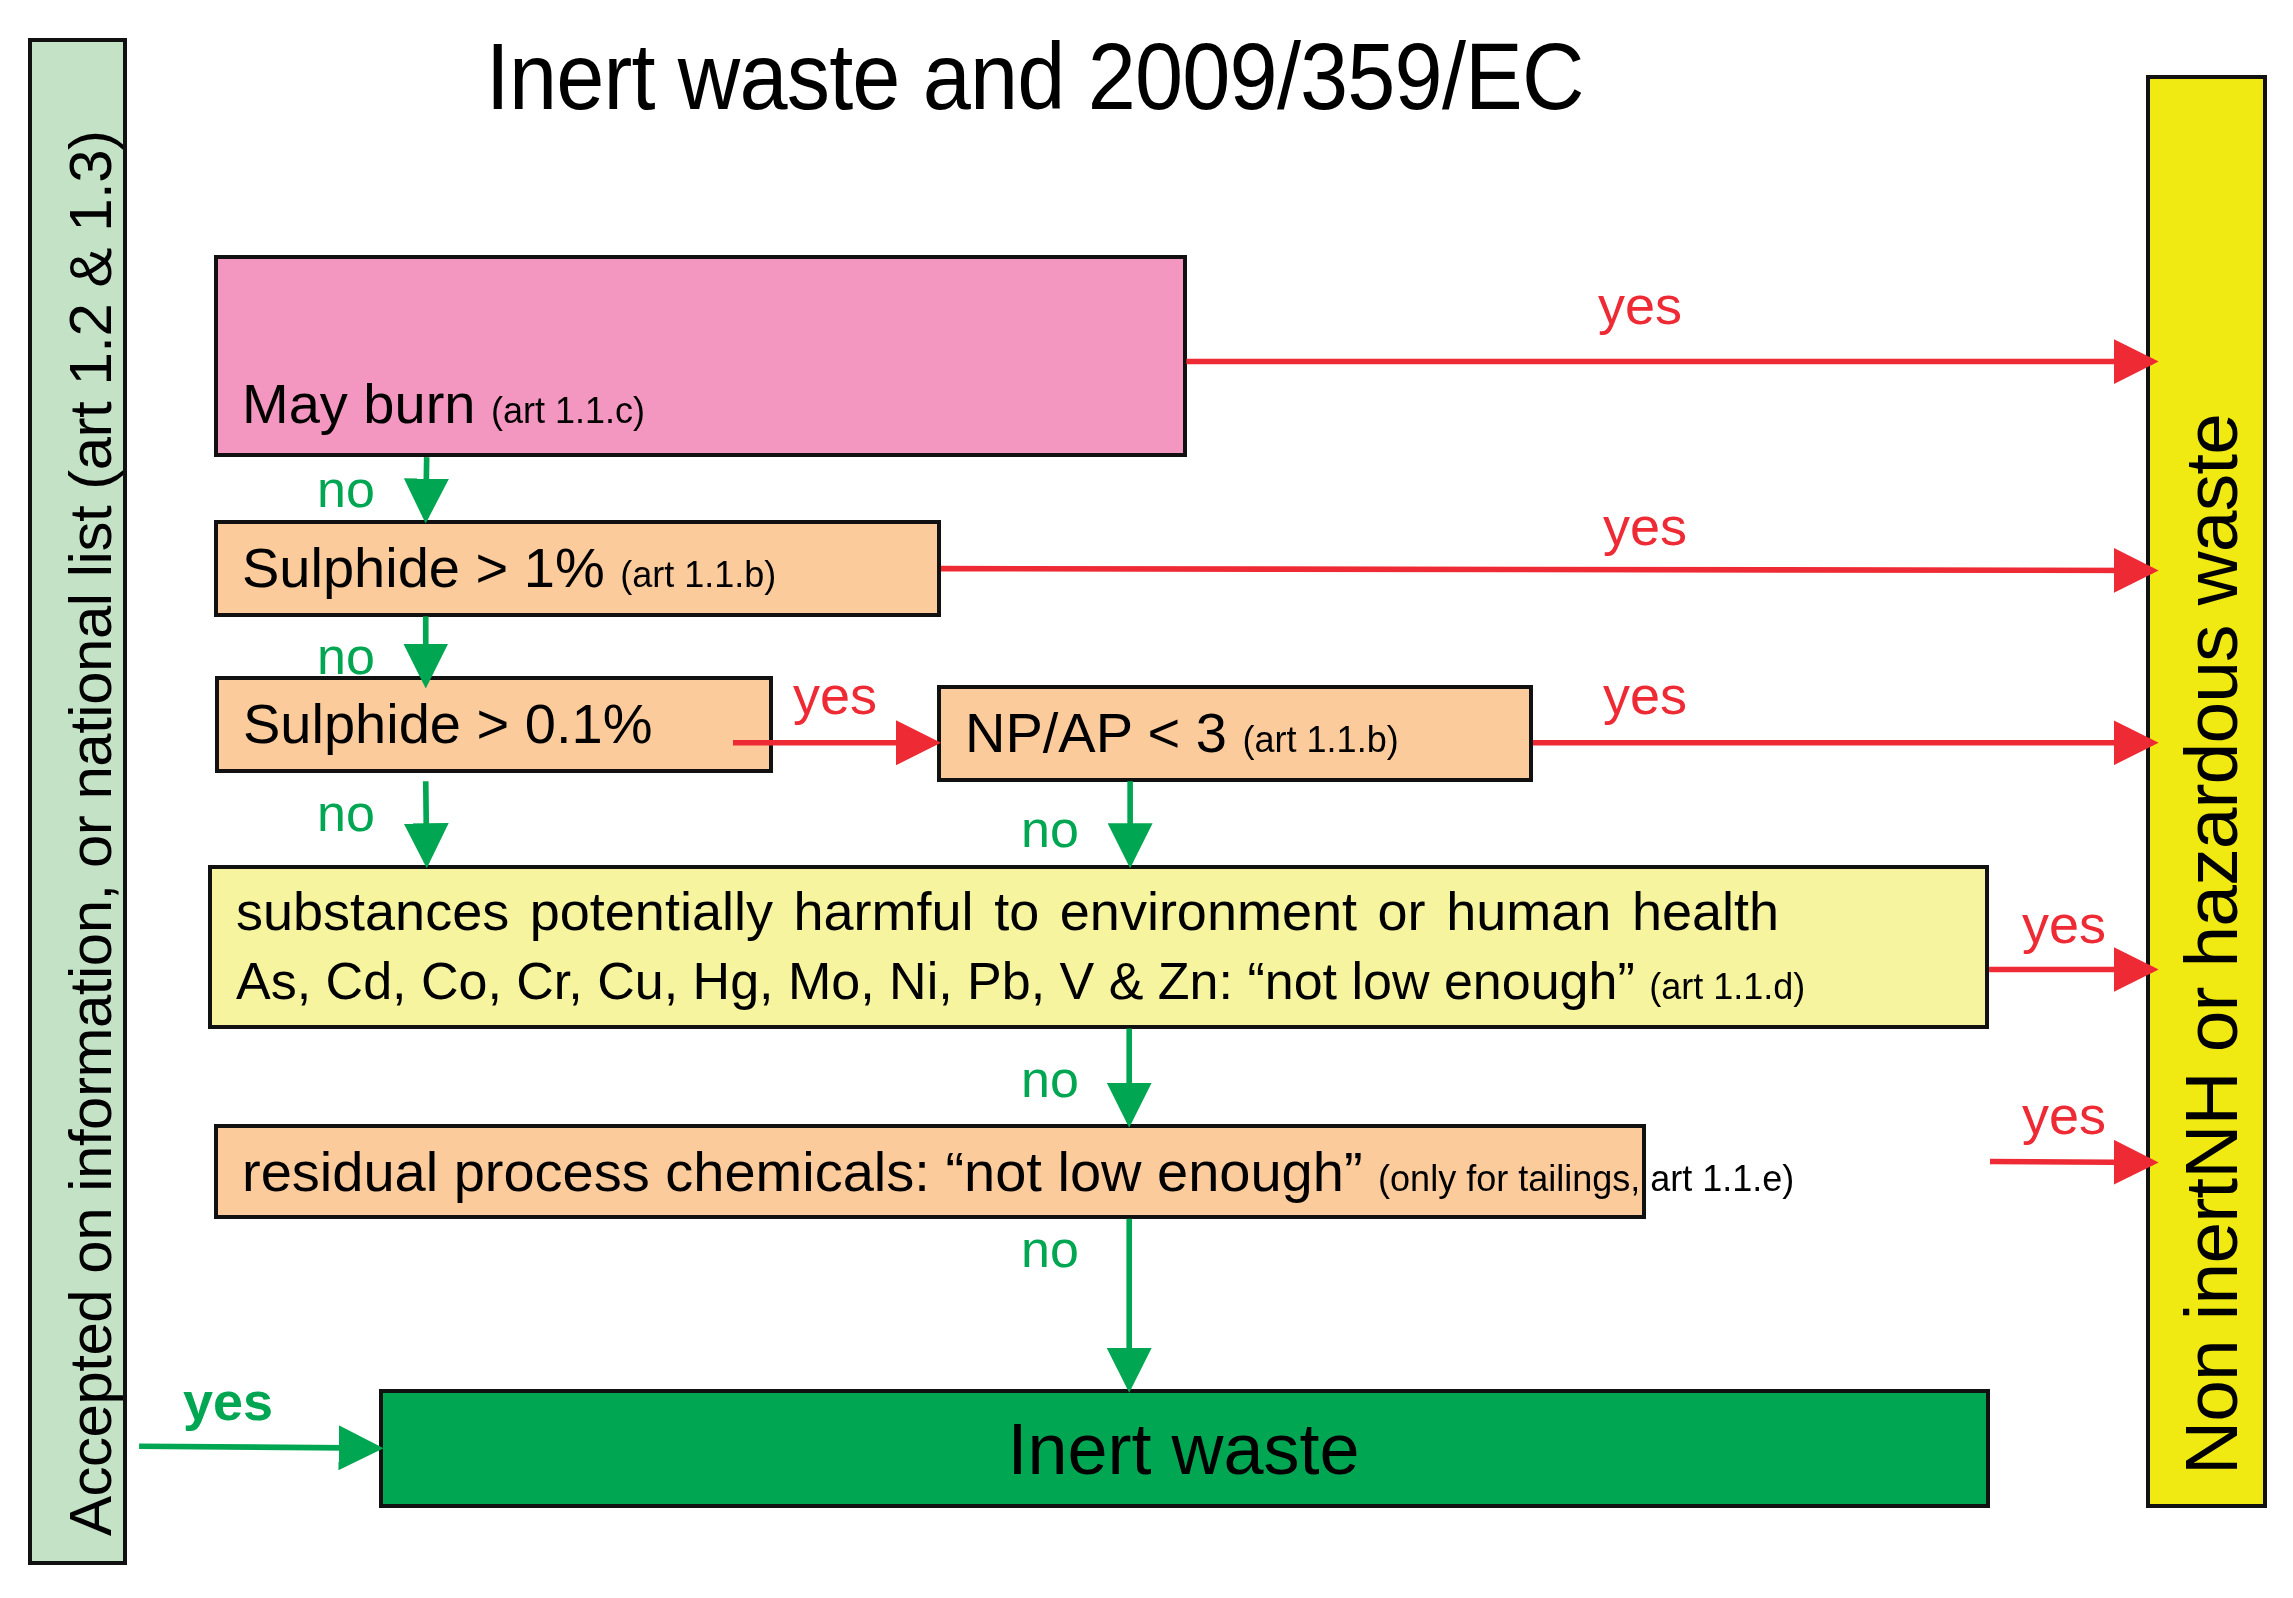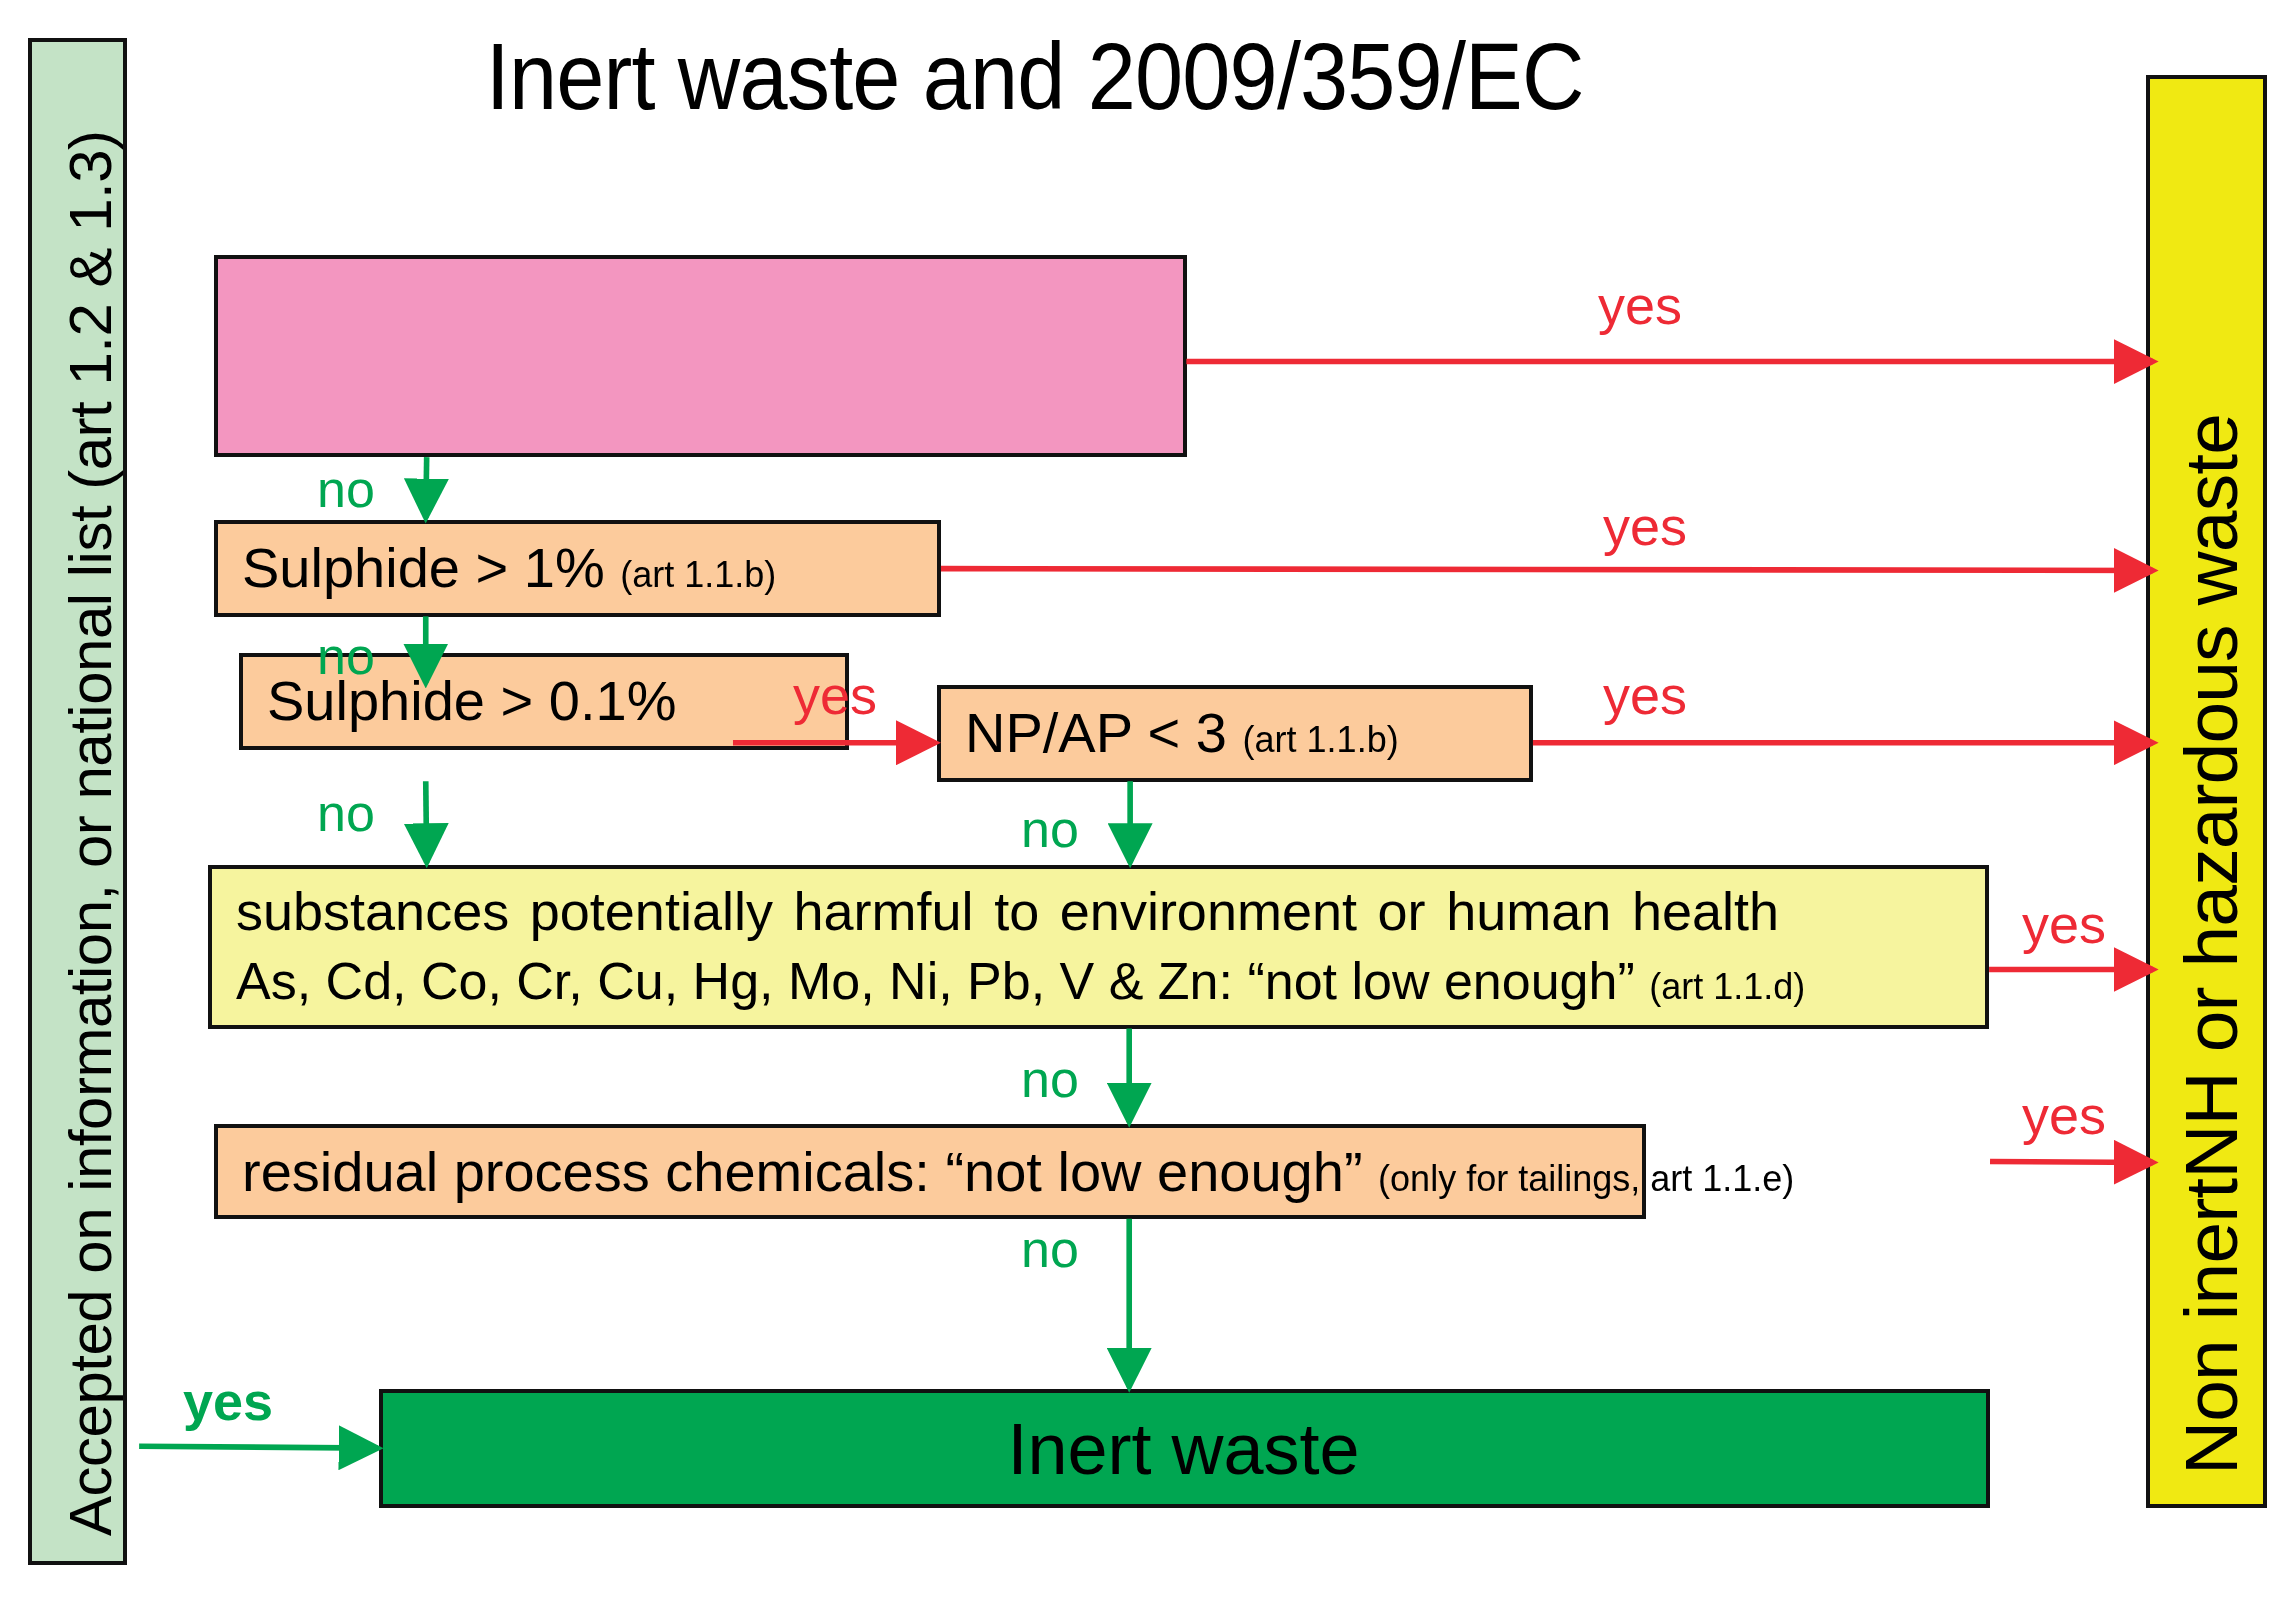--- a/index.html
+++ b/index.html
@@ -31,30 +31,34 @@
 
 <div class="box sidebar-left" style="left:28px; top:38px; width:99px; height:1527px;">
   <div class="vtxt" style="left:20.6px; top:1494px; transform: rotate(-90deg); font-size:60px; letter-spacing:-0.5px;">Accepted on information, or national list (art 1.2 &amp; 1.3)</div>
 </div>
 
 <div class="box sidebar-right" style="left:2146px; top:75px; width:121px; height:1433px;">
   <div class="vtxt" style="left:19px; top:1396px; transform: rotate(-90deg); font-size:75px; line-height:84px; letter-spacing:-0.9px;">Non inertNH or hazardous waste</div>
 </div>
 
 <div class="box pink" style="left:214px; top:255px; width:973px; height:202px;">
+  <div class="btxt" style="left:24px; top:114px;">
+    <span>May burn</span>
+    <span class="small">(art 1.1.c)</span>
+  </div>
 </div>
 
 <div class="box peach" style="left:214px; top:520px; width:727px; height:97px;">
   <div class="btxt" style="left:24px; top:13px;">
     <span>Sulphide &gt; 1%</span>
     <span class="small">(art 1.1.b)</span>
   </div>
 </div>
 
-<div class="box peach" style="left:215px; top:653px; width:610px; height:97px;margin-left:24px;">
+<div class="box peach" style="left:215px; top:676px; width:558px; height:97px;">
   <div class="btxt" style="left:24px; top:13px;">
     <span>Sulphide &gt; 0.1%</span>
   </div>
 </div>
 
 <div class="box peach" style="left:937px; top:685px; width:596px; height:97px;">
   <div class="btxt" style="left:24px; top:13px;">
     <span>NP/AP &lt; 3</span>
     <span class="small">(art 1.1.b)</span>
   </div>

